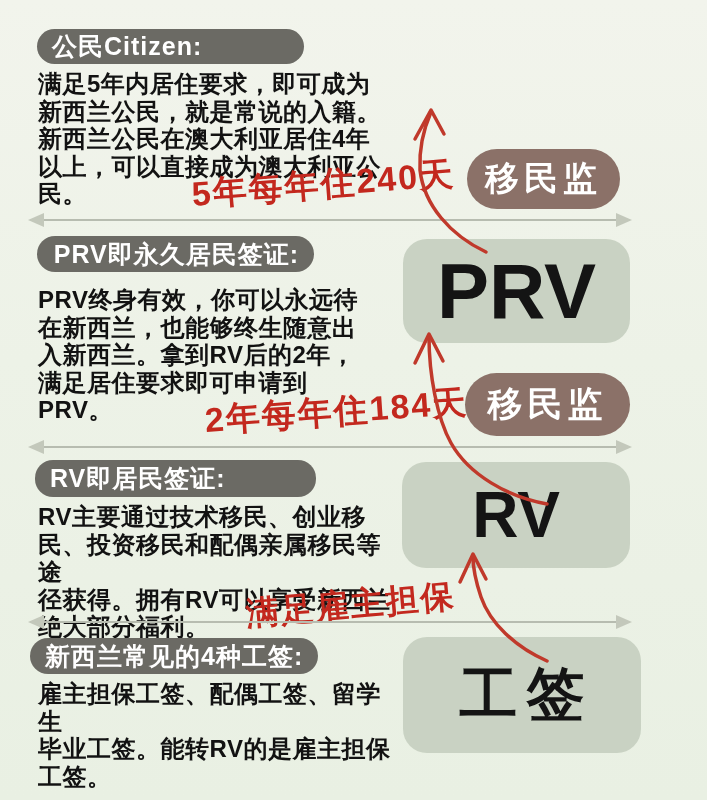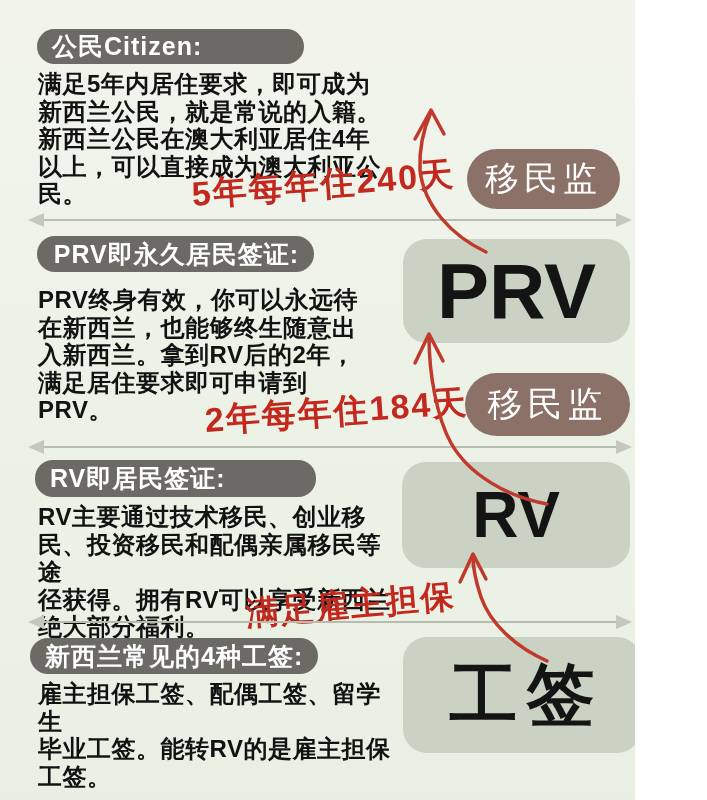--- a/index.html
+++ b/index.html
@@ -1,17 +1,17 @@
 <!DOCTYPE html>
 <html><head>
 <meta charset="utf-8">
 <style>
   html,body{margin:0;padding:0;}
   .canvas{
-    position:relative;width:635px;height:800px;overflow:hidden;
+    position:relative;width:707px;height:800px;overflow:hidden;
     background:linear-gradient(180deg,#f2f4ec 0%,#edf2e7 45%,#e9f0e3 100%);
     font-family:"Liberation Sans","DejaVu Sans",sans-serif;
   }
   
   .header-pill{
     position:absolute;background:#6b6a64;color:#ffffff;
     border-radius:18px;display:flex;align-items:center;
     padding:0 15px;font-size:25px;font-weight:800;letter-spacing:1px;
     box-sizing:border-box;white-space:nowrap;
   }
@@ -21,21 +21,21 @@
   }
   
   .visa-box{
     position:absolute;background:#c9d2c3;border-radius:24px;
     display:flex;align-items:center;justify-content:center;
     color:#141414;font-weight:900;
   }
   .badge{
     position:absolute;background:#8b7168;color:#ffffff;border-radius:34px;
     display:flex;align-items:center;justify-content:center;
-    font-weight:400;letter-spacing:5px;
+    font-weight:700;letter-spacing:5px;
   }
   
   .divider{position:absolute;left:30px;width:600px;height:2px;background:#b7bcb0;}
   .ah{position:absolute;top:-6px;width:0;height:0;border-top:7px solid transparent;border-bottom:7px solid transparent;}
   .ah-left{left:-2px;border-right:16px solid #c3c8bb;}
   .ah-right{right:-2px;border-left:16px solid #c3c8bb;}
   
   .note{
     position:absolute;color:#c3281e;font-weight:800;white-space:nowrap;
     font-size:34px;letter-spacing:2px;transform-origin:left center;
@@ -111,21 +111,21 @@
     <span class="ah ah-right"></span>
   </div>
 
   <div class="header-pill" style="left:30px;top:638px;height:36px;min-width:283px;">
     <span>新西兰常见的4种工签:</span>
   </div>
   <div class="body-text" style="left:38px;top:680px;width:356px;">雇主担保工签、配偶工签、留学生
 毕业工签。能转RV的是雇主担保
 工签。</div>
 
-  <div class="visa-box" style="left:403px;top:637px;width:229px;height:116px;font-size:68px;letter-spacing:9px;padding-left:9px;">
+  <div class="visa-box" style="left:403px;top:637px;width:229px;height:116px;font-size:58px;letter-spacing:9px;padding-left:9px;">
     <span>工签</span>
   </div>
 
   <svg class="arrows" viewBox="0 0 707 800">
     <g stroke="#c0392b" stroke-width="3.5" fill="none" stroke-linecap="round" stroke-linejoin="round">
       <path d="M486,252 C450,235 424,205 420,170 C419,150 424,128 431,112"></path>
       <path d="M415,139 L431,110 L444,134"></path>
       <path d="M547,504 C508,497 469,475 451,443 C437,418 429,374 429,337"></path>
       <path d="M415,363 L429,334 L443,361"></path>
       <path d="M547,661 C515,647 490,623 481,597 C476,582 473,568 473,557"></path>

